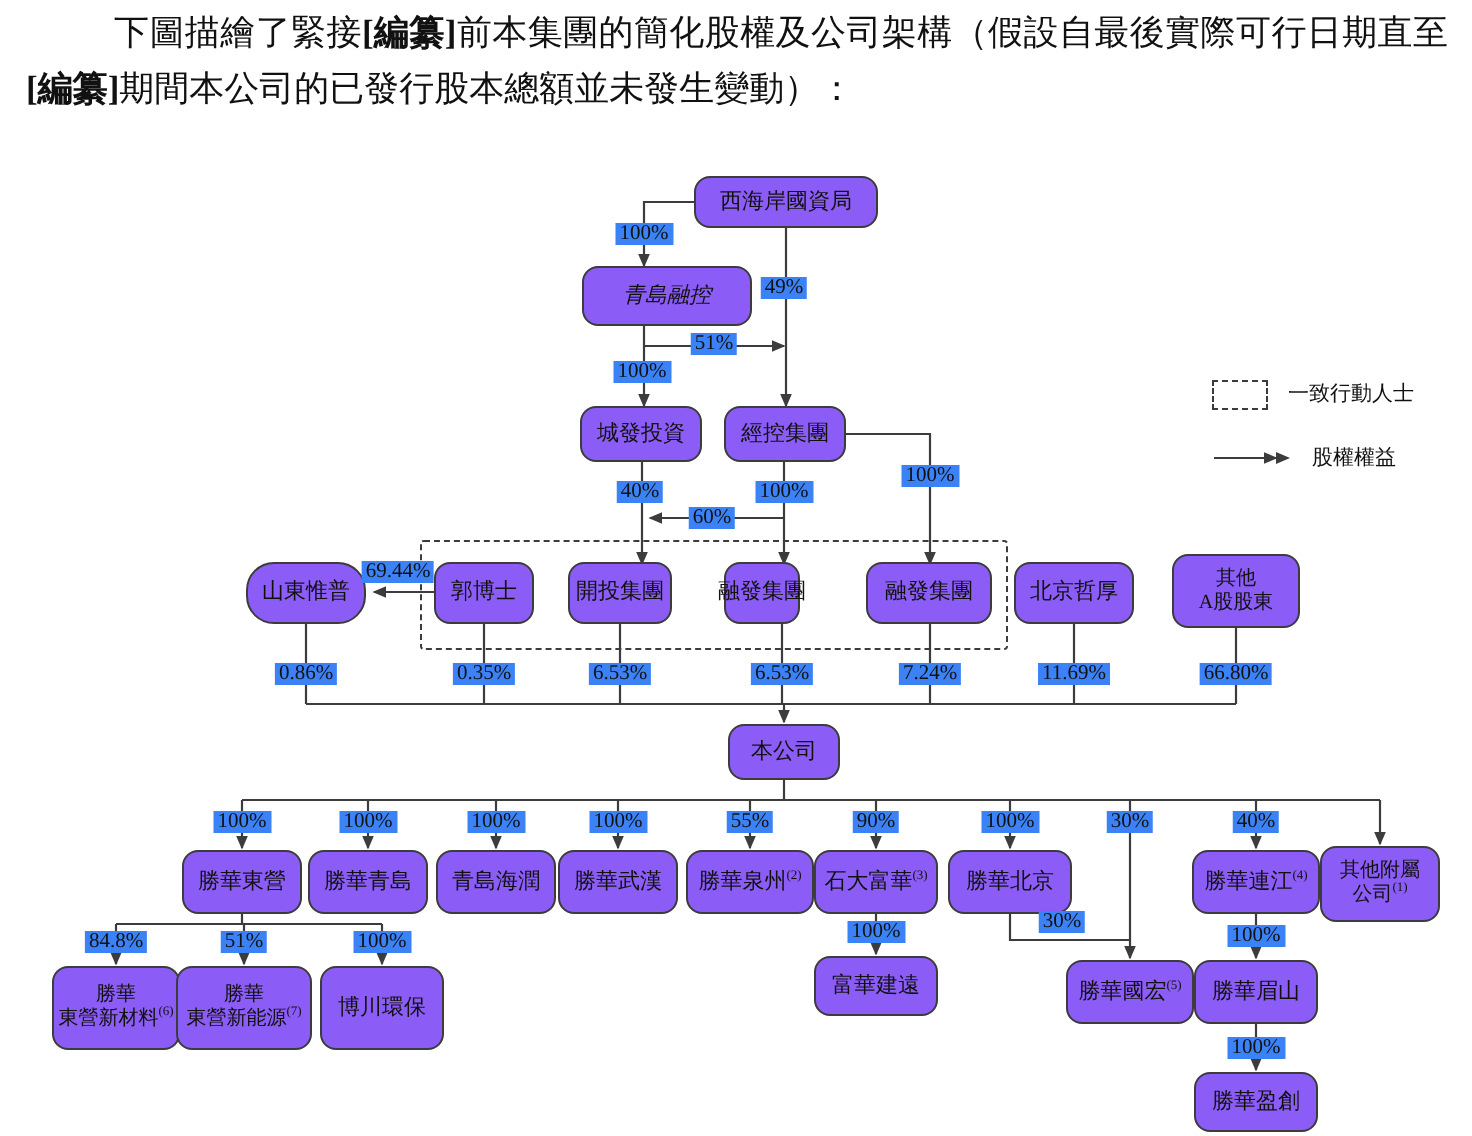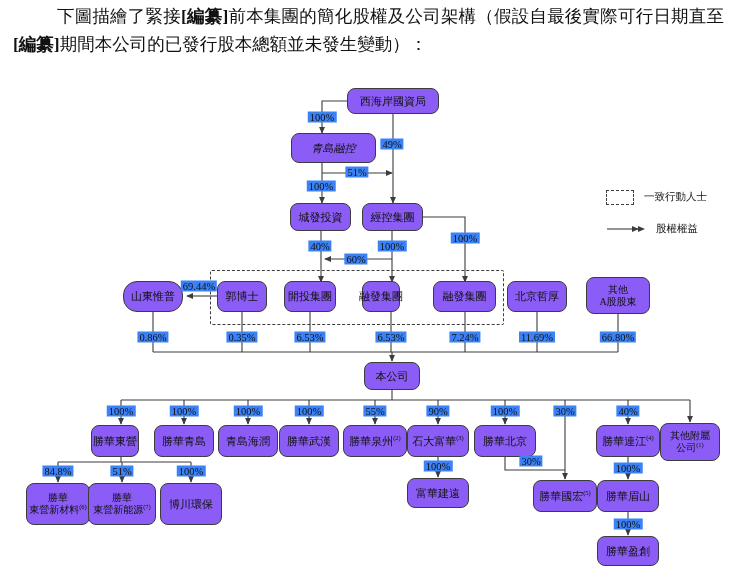--- a/index.html
+++ b/index.html
@@ -111,21 +111,21 @@
       <div class="node" style="left: 507px; top: 281px; width: 60px; height: 31px;">
         <span class="nl"><span>北京哲厚</span></span>
       </div>
       <div class="node sm" style="left: 586px; top: 277px; width: 64px; height: 37px;">
         <span class="nl"><span>其他</span></span>
         <span class="nl"><span>A股股東</span></span>
       </div>
       <div class="node" style="left: 364px; top: 362px; width: 56px; height: 28px;">
         <span class="nl"><span>本公司</span></span>
       </div>
-      <div class="node" style="left: 91px; top: 425px; width: 48px; height: 32px;">
+      <div class="node" style="left: 91px; top: 425px; width: 60px; height: 32px;">
         <span class="nl"><span>勝華東營</span></span>
       </div>
       <div class="node" style="left: 154px; top: 425px; width: 60px; height: 32px;">
         <span class="nl"><span>勝華青島</span></span>
       </div>
       <div class="node" style="left: 218px; top: 425px; width: 60px; height: 32px;">
         <span class="nl"><span>青島海潤</span></span>
       </div>
       <div class="node" style="left: 279px; top: 425px; width: 60px; height: 32px;">
         <span class="nl"><span>勝華武漢</span></span>

